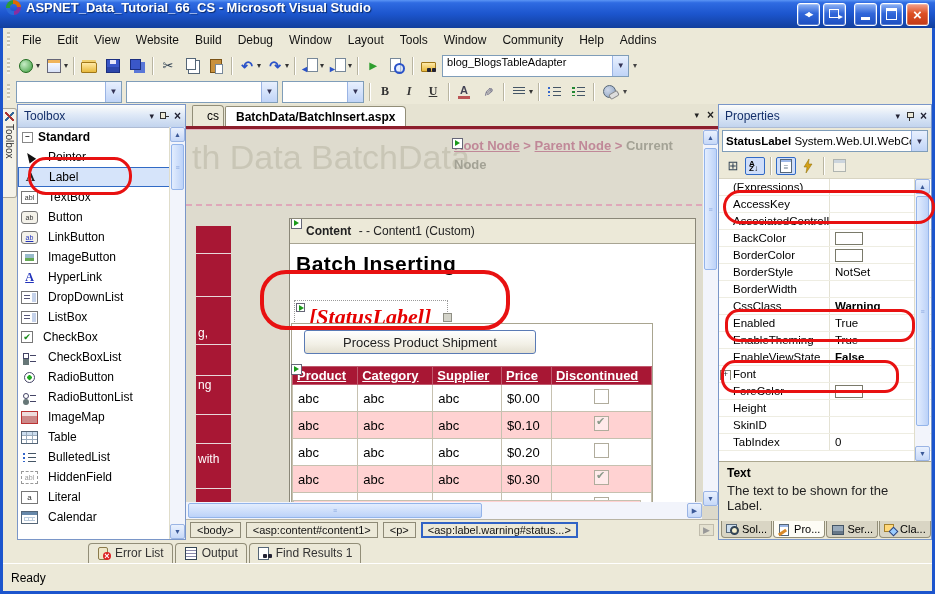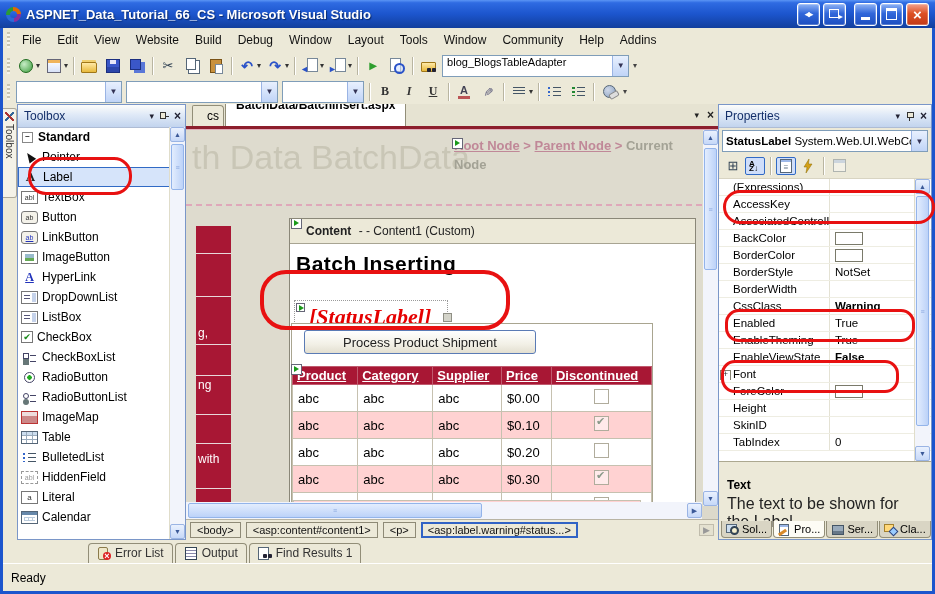--- a/index.html
+++ b/index.html
@@ -1,19 +1,19 @@
 <!DOCTYPE html>
 <html><head>
 <meta charset="utf-8">
 <style>
   html,body{margin:0;padding:0}
   body{width:935px;height:594px;position:relative;overflow:hidden;background:#ece9d8;
        font-family:"Liberation Sans",sans-serif;font-size:12px;color:#000}
   
-  #titlebar{position:absolute;left:0;top:0;width:935px;height:28px;display:flex;align-items:center;
+  #titlebar{position:absolute;left:0;top:0;width:935px;height:28px;display:flex;
     background:linear-gradient(180deg,#5b95f5 0%,#2f6be2 10%,#1c55cd 50%,#123f9d 100%);color:#fff}
   #title-text{font-weight:bold;font-size:13px;text-shadow:1px 1px 1px #0a2a6a;white-space:nowrap}
   .vslogo{width:15px;height:15px;margin:0 5px 0 6px;border-radius:50%;position:relative;flex:none;
     background:conic-gradient(#e06a00 0 90deg,#8a2ea0 90deg 180deg,#2a6ad8 180deg 270deg,#2a9a3a 270deg 360deg)}
   .vslogo::after{content:"";position:absolute;inset:4px;border-radius:50%;background:linear-gradient(180deg,#2f6be2,#1c55cd)}
   #winbtns{margin-left:auto;display:flex;align-items:center;padding-right:6px}
   .wbtn{width:21px;height:21px;margin-left:3px;border-radius:3px;border:1px solid #fff;
     background:linear-gradient(180deg,#8fb3f5,#3167da 45%,#1e4fc0);display:flex;align-items:center;justify-content:center;
     box-shadow:inset 0 0 0 1px rgba(255,255,255,.25)}
   .wbtn-close{background:linear-gradient(180deg,#f2a28e,#dd5024 45%,#c23a18)}
@@ -105,21 +105,21 @@
   .pin::after{content:"";position:absolute;left:4px;top:6px;width:1px;height:4px;background:#333}
   .pin-h{transform:rotate(-90deg)}
   #toolbox{position:absolute;left:17px;top:104px;width:169px;height:436px;background:#fff;
      border:1px solid #7a96c8;box-sizing:border-box;z-index:5}
   #tbx-list{position:absolute;left:0;top:22px;right:15px;bottom:0;overflow:hidden}
   .tbx-group{display:flex;align-items:center;height:20px;font-weight:bold;padding-left:4px;gap:5px}
   .gbox{width:9px;height:9px;border:1px solid #888;display:flex;align-items:center;justify-content:center;
      font-size:8px;line-height:8px;color:#333;background:#fff}
   .tbx-item{display:flex;align-items:center;height:20px;box-sizing:border-box;padding-left:3px}
   .tbx-item.sel{background:#d6e4fa;border:1px solid #316ac5}
-  .tbx-lbl{margin-left:4px;white-space:nowrap}
+  .tbx-lbl{margin-left:10px;white-space:nowrap}
   .ti{width:17px;height:13px;position:relative;display:inline-flex;align-items:center;justify-content:center;
       font-size:8px;flex:none;box-sizing:border-box}
   .ti-pointer::before{content:"";border-left:4px solid transparent;border-right:4px solid transparent;
       border-bottom:10px solid #111;transform:rotate(-35deg)}
   .ti-label::before{content:"A";font:bold 13px "Liberation Serif",serif;color:#222}
   .ti-textbox,.ti-hiddenfield{border:1px solid #777;background:#fff}
   .ti-textbox::before{content:"abl";font-size:7px;color:#333}
   .ti-hiddenfield{border-style:dashed;border-color:#999}
   .ti-hiddenfield::before{content:"abl";font-size:7px;color:#999}
   .ti-button,.ti-linkbutton{border:1px solid #777;border-radius:3px;background:#f4f2ea}
@@ -161,21 +161,21 @@
   .sbtn{position:absolute;width:15px;height:15px;border:1px solid #9ab4e4;border-radius:2px;box-sizing:border-box;
      background:linear-gradient(180deg,#eaf1fe,#c6d8f8);display:flex;align-items:center;justify-content:center;
      font-size:7px;color:#3b5998}
   .sthumb{position:absolute;left:1px;right:1px;border:1px solid #93b4ea;border-radius:2px;
      background:linear-gradient(90deg,#e3edfe,#bcd2f8);display:flex;align-items:center;justify-content:center;
      color:#89a8e0;font-size:7px}
   .sthumb-h{top:1px;bottom:1px;left:auto;right:auto;background:linear-gradient(180deg,#e3edfe,#bcd2f8)}
   
   #editor{position:absolute;left:186px;top:104px;width:532px;height:436px;background:#dcd9cb;overflow:hidden}
   #tabstrip{position:absolute;left:0;top:0;right:0;height:22px;background:#e6e3d2;display:flex;align-items:flex-end}
-  .etab{border:1px solid #928e78;border-bottom:none;border-radius:2px 4px 0 0;padding:3px 10px 14px;font-size:12px;
+  .etab{border:1px solid #928e78;border-bottom:none;border-radius:2px 4px 0 0;padding:3px 10px 2px;font-size:12px;
      background:#ece9d8;margin-right:1px;white-space:nowrap}
   .etab.partial{width:22px;overflow:hidden;direction:rtl;padding:3px 4px;margin-left:6px}
   .etab.active{background:#fff;font-weight:bold}
   #tabicons{position:absolute;right:4px;top:4px;display:flex;gap:8px;color:#222;align-items:center}
   #maroonline{position:absolute;left:0;top:22px;right:0;height:3px;background:#8d1f2d;border-bottom:1px solid #e2aeba}
   #design{position:absolute;left:0;top:26px;right:16px;bottom:34px;background:#dedbce;overflow:hidden}
   #site-title{position:absolute;left:6px;top:8px;font-size:34px;color:#c9c6b6;white-space:nowrap}
   #crumbs{position:absolute;left:268px;top:6px;width:240px;font-weight:bold;font-size:13px;line-height:19px;color:#a3a295}
   .crumb-link{color:#c08898;text-decoration:underline}
   .crumb-sep{color:#c08898}
@@ -235,23 +235,23 @@
   #prop-grid{position:absolute;left:0;top:74px;right:0;height:282px;background:#fff;overflow:hidden}
   .prow{display:flex;height:17px;box-sizing:border-box;border-bottom:1px solid #eeede2;font-size:11.5px;align-items:center}
   .pname{width:96px;padding-left:14px;white-space:nowrap;overflow:hidden;flex:none;position:relative}
   .pexp{position:absolute;left:1px;top:2px;width:9px;height:9px;border:1px solid #848270;background:#fff;
       font-size:9px;line-height:7px;text-align:center;color:#333}
   .pval{flex:1;padding-left:5px;border-left:1px solid #e4e2d4;height:100%;display:flex;align-items:center;
       white-space:nowrap;overflow:hidden}
   .pval.b{font-weight:bold}
   .swatch{width:26px;height:11px;border:1px solid #7a7a6a;background:#fff;display:inline-block}
   #prop-desc{position:absolute;left:0;top:356px;right:0;height:58px;background:#ece9d8;border-top:1px solid #aca890;
-      padding:16px 8px;box-sizing:border-box}
+      padding:4px 8px;box-sizing:border-box}
   #prop-desc .dt{font-weight:bold;font-size:12px;margin-bottom:3px}
-  #prop-desc .dd{font-size:16px;color:#222}
+  #prop-desc .dd{font-size:13px;color:#222}
   #ptabs{position:absolute;left:0;bottom:1px;right:0;height:21px;display:flex;align-items:flex-end;padding-left:2px;gap:1px}
   .ptab{border:1px solid #928e78;border-top:none;border-radius:0 0 4px 4px;background:#d9d5c4;padding:2px 4px;
       font-size:11px;display:flex;align-items:center;gap:3px;white-space:nowrap;overflow:hidden}
   .ptab.active{background:#fdfcf5}
   .pti{width:13px;height:11px;position:relative;flex:none}
   .pti-solution-explorer::before{content:"";position:absolute;left:0;top:0;width:9px;height:7px;background:#cde;border:1px solid #567}
   .pti-solution-explorer::after{content:"";position:absolute;right:0;bottom:0;width:5px;height:5px;border:2px solid #345;
       border-radius:50%;background:rgba(255,245,200,.8)}
   .pti-properties::before{content:"";position:absolute;left:1px;top:0;width:8px;height:10px;background:#fff;border:1px solid #567;
       box-shadow:inset 0 2px 0 #9db8e8}

